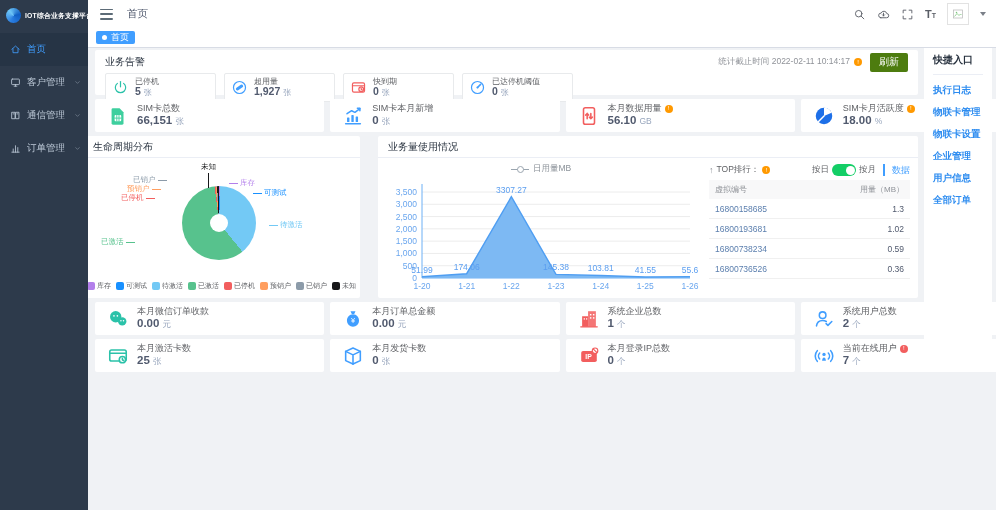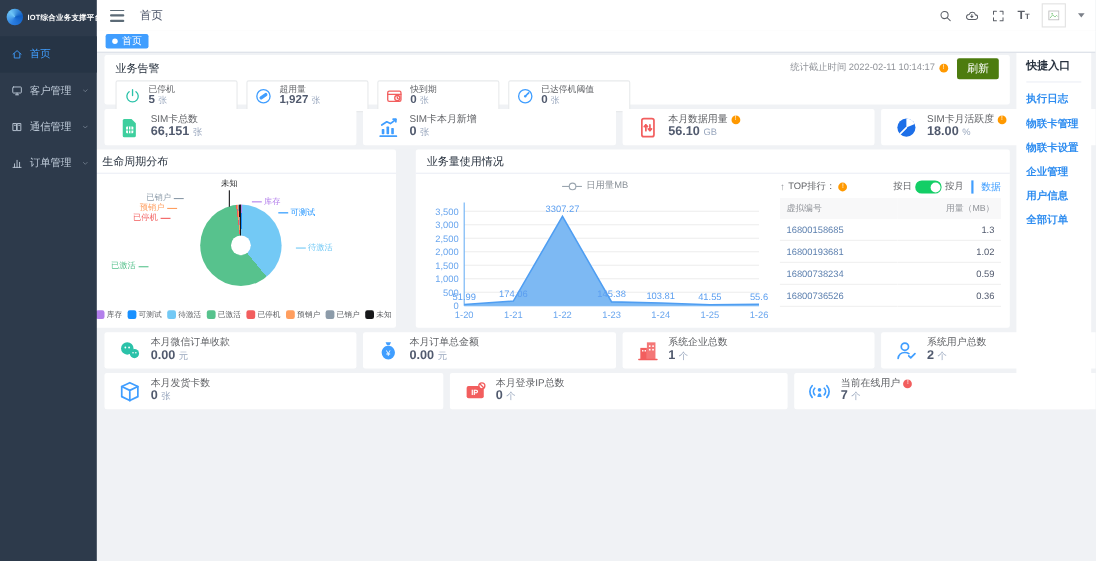--- a/index.html
+++ b/index.html
@@ -535,20 +535,34 @@
         <div class="sc-label">
           <span>系统用户总数</span>
         </div>
       <div class="sc-val"><span>2</span> <i>个</i></div>
       </div>
   </div>
 </div>
 
 <div class="stat-row" style="top:339px;">
   <div class="scard">
+    <svg class="ci" viewBox="0 0 24 24" style="color:#2bc2a9">
+        <rect x="3" y="5.5" width="18" height="12" rx="2"></rect>
+        <path d="M3 9h18"></path>
+        <circle cx="16.8" cy="16" r="3.4" fill="#fff"></circle>
+        <path d="M16.8 14.4v1.7l1.2.8"></path>
+      </svg>
+    <div>
+        <div class="sc-label">
+          <span>本月激活卡数</span>
+        </div>
+      <div class="sc-val"><span>25</span> <i>张</i></div>
+      </div>
+  </div>
+  <div class="scard">
     <svg class="ci" viewBox="0 0 24 24" style="color:#409eff">
         <path d="M12 3.2 20 7v10l-8 3.8L4 17V7z"></path>
         <path d="M4 7l8 3.8L20 7M12 10.8V21"></path>
       </svg>
     <div>
         <div class="sc-label">
           <span>本月发货卡数</span>
         </div>
       <div class="sc-val"><span>0</span> <i>张</i></div>
       </div>

